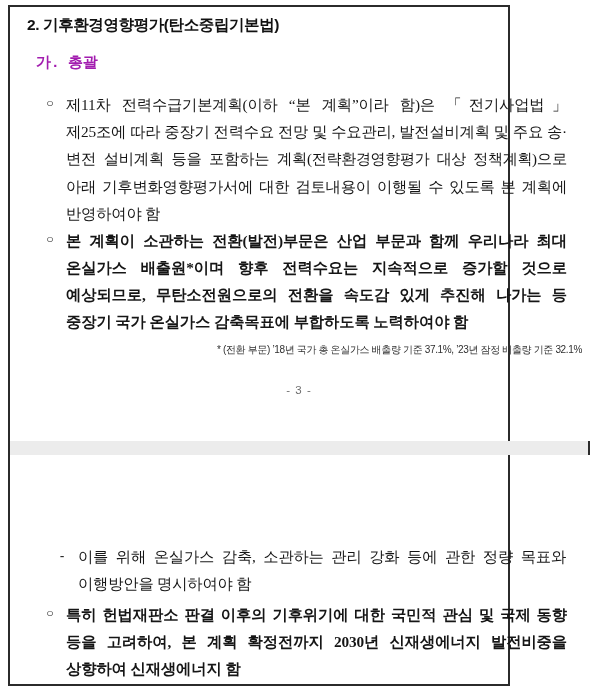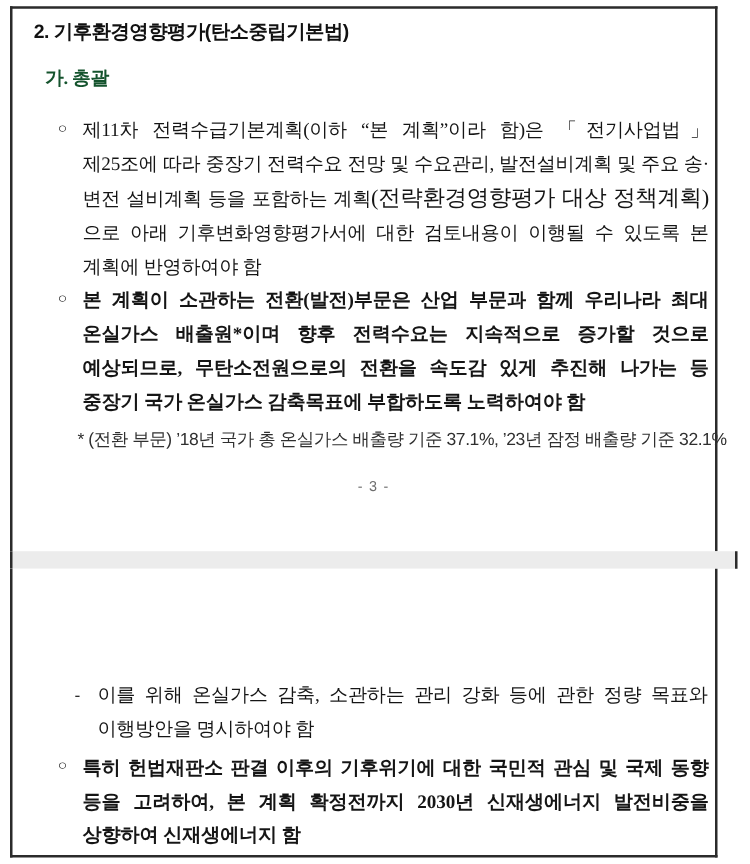--- a/index.html
+++ b/index.html
@@ -21,21 +21,21 @@
     position: relative;
     width: 600px;
     height: 691px;
     background: #ffffff;
   }
 
   
   .page {
     position: absolute;
     left: 8px;
-    width: 566px;
+    width: 502px;
     background: #ffffff;
     border-left: 2px solid #2b2b2b;
     border-right: 2px solid #2b2b2b;
     box-sizing: border-box;
   }
   .page-one {
     top: 5px;
     height: 436px;
     border-top: 2px solid #2b2b2b;
   }
@@ -72,25 +72,25 @@
     font-weight: bold;
     font-size: 15.5px;
     letter-spacing: -0.4px;
     color: #111111;
     white-space: nowrap;
   }
   .heading-sub {
     position: absolute;
     left: 26px;
     top: 46px;
-    font-family: Liberation Serif, serif;
+    font-family: Liberation Mono, monospace;
     font-weight: bold;
     font-size: 15px;
     letter-spacing: -0.3px;
-    color: #14532d;
+    color: #a21caf;
     white-space: nowrap;
   }
 
   
   .bullet-block {
     position: absolute;
     display: block;
   }
   .bullet-mark {
     position: absolute;
@@ -115,35 +115,36 @@
     text-align: justify;
     text-justify: inter-character;
     color: #151515;
     word-break: keep-all;
   }
   .bullet-body.narrow {
     letter-spacing: -0.1px;
     font-weight: bold;
   }
   .small-inline {
-    font-size: 18px;
+    font-size: 15px;
     letter-spacing: -0.3px;
   }
 
   
   .footnote {
     position: absolute;
     left: 52px;
     top: 336px;
     width: 520px;
     font-family: "Liberation Sans", "DejaVu Sans", sans-serif;
-    font-size: 14px;
+    font-size: 10px;
     letter-spacing: -0.35px;
     color: #2f2f2f;
     white-space: nowrap;
+    text-align: right;
   }
 
   
   .page-number {
     position: absolute;
     left: 0;
     top: 377px;
     width: 578px;
     text-align: center;
     font-family: "Liberation Sans", "DejaVu Sans", sans-serif;

